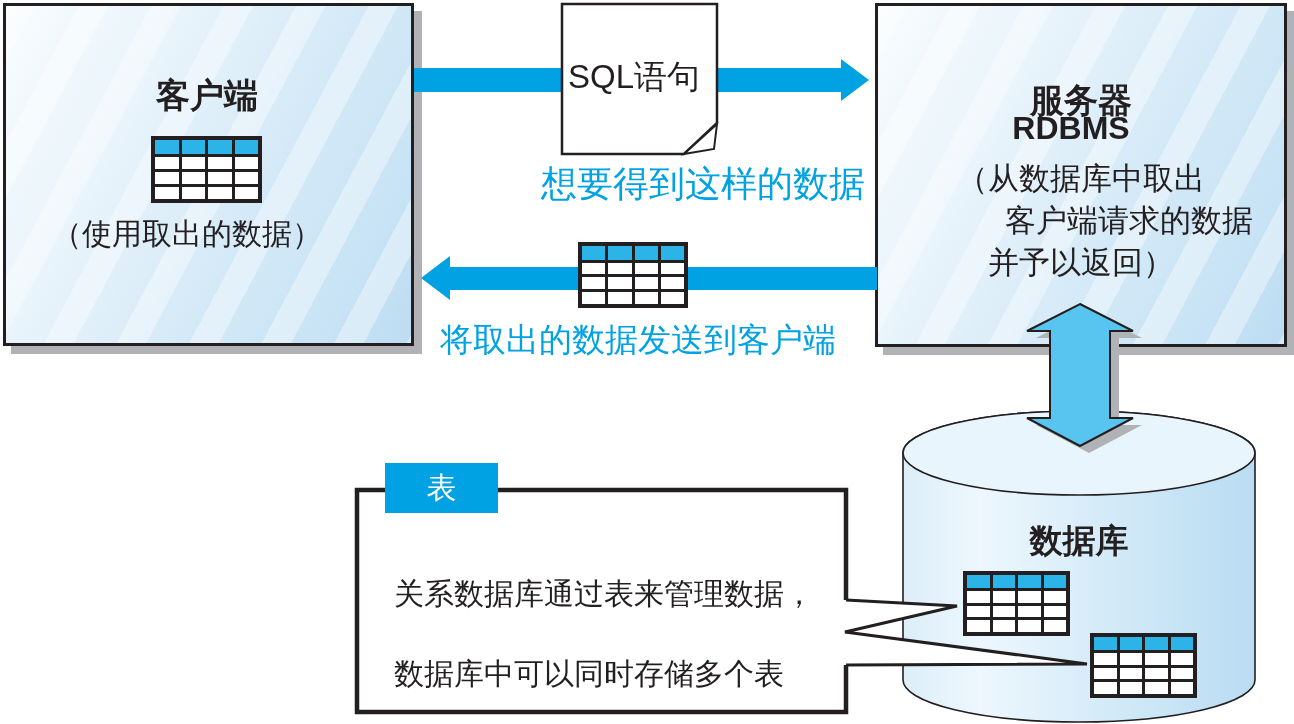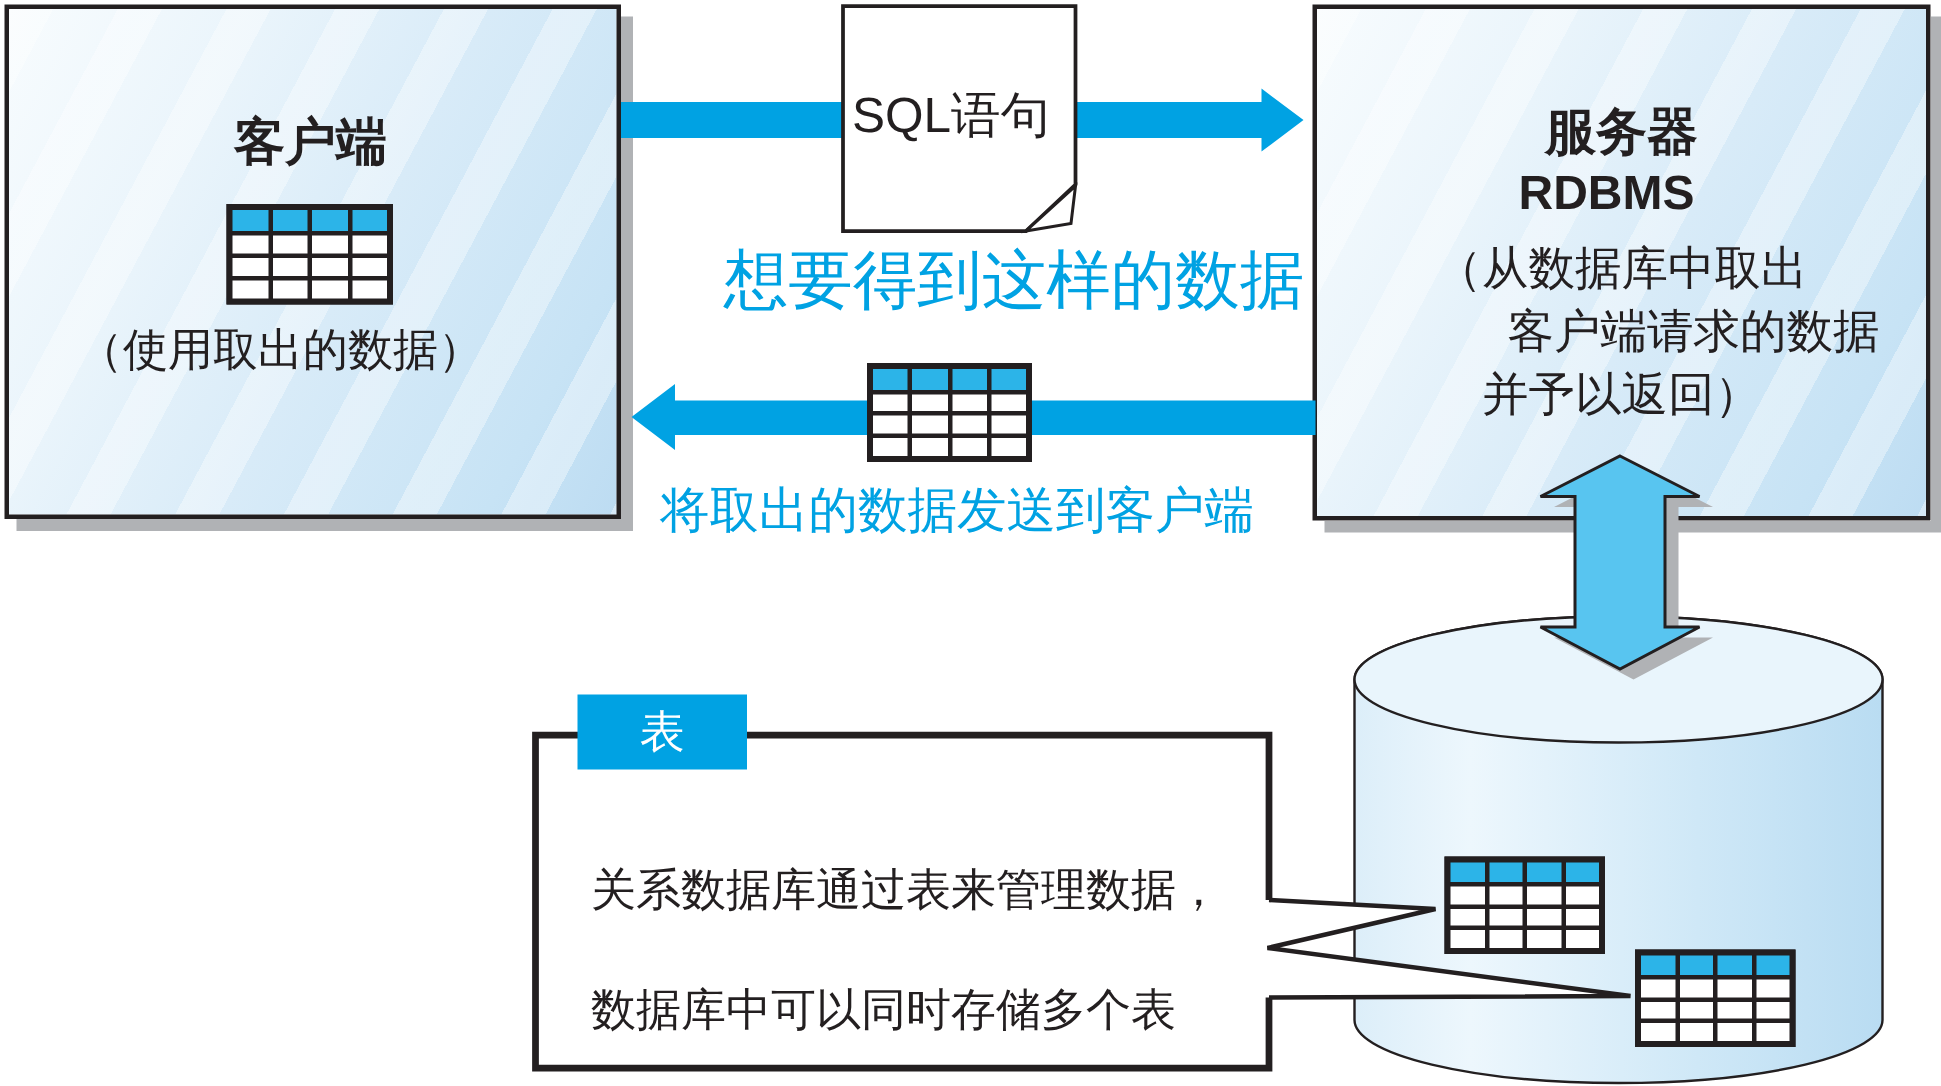--- a/index.html
+++ b/index.html
@@ -29,24 +29,24 @@
   
   .txt{position:absolute;line-height:1.15;white-space:nowrap;text-align:right;}
   .center{text-align:center;}
   .title{font-size:34px;font-weight:bold;}
   .caption{font-size:30px;}
   .cyan{color:var(--accent);}
   .client-title{left:3px;top:76px;width:408px;}
   .t-client{left:151px;top:136px;width:103px;height:59px;}
   .client-caption{left:3px;top:217px;width:368px;}
   .note-label{left:562px;top:58px;width:144px;font-size:33px;}
-  .request-label{left:446px;top:163px;width:460px;font-size:43px;}
+  .request-label{left:473px;top:163px;width:460px;font-size:36px;}
   .t-response{left:578px;top:242px;width:102px;height:58px;border-width:5px;}
   .response-label{left:437px;top:321px;width:402px;font-size:33px;}
-  .server-title{left:875px;top:69px;width:412px;}
+  .server-title{left:875px;top:81px;width:412px;}
   .server-subtitle{left:875px;top:110px;width:392px;font-size:32px;font-weight:bold;}
   .server-cap{left:875px;top:161px;width:412px;font-size:31px;}
   .sl2{top:203px;padding-left:48px;} .sl3{top:245px;}
   .db-label{left:979px;top:522px;width:200px;font-size:33px;}
   .t-db1{left:963px;top:571px;width:99px;height:57px;}
   .t-db2{left:1090px;top:633px;width:99px;height:57px;}
   .tab{
     position:absolute;left:385px;top:463px;width:113px;height:50px;
     background:var(--accent);color:#fff;font-size:30px;display:flex;
     align-items:center;justify-content:center;
@@ -141,20 +141,21 @@
       <i></i>
     </div>
   <div class="txt center cyan response-label">将取出的数据发送到客户端</div>
 
   <div class="txt title center server-title">服务器</div>
   <div class="txt center server-subtitle">RDBMS</div>
   <div class="txt center server-cap sl1">（从数据库中取出</div>
   <div class="txt center server-cap sl2">客户端请求的数据</div>
   <div class="txt center server-cap sl3">并予以返回）</div>
 
+  <div class="txt title center db-label">数据库</div>
   <div class="tbl t-db1">
       <i class="h"></i>
       <i class="h"></i>
       <i class="h"></i>
       <i class="h"></i>
       <i></i>
       <i></i>
       <i></i>
       <i></i>
       <i></i>

